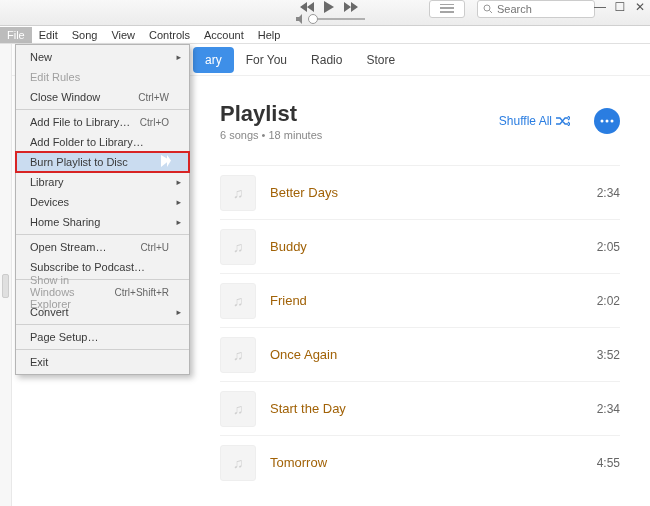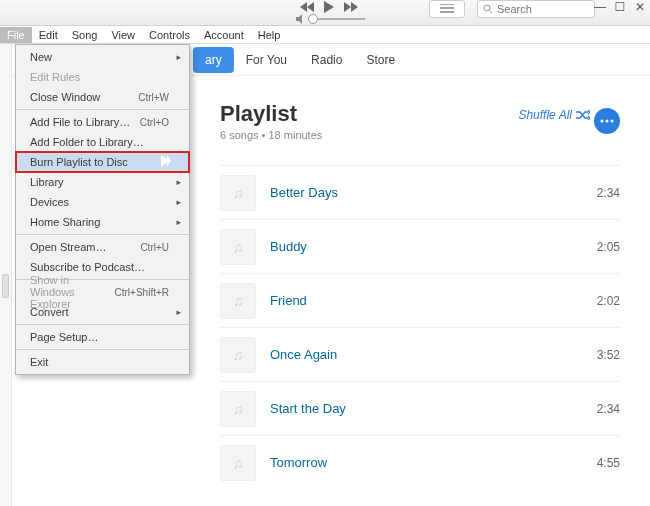--- a/index.html
+++ b/index.html
@@ -23,27 +23,27 @@
 .menubar .mi.active { background: #bcbcbc; color: #fff; }
 
 .tabs { height: 32px; display: flex; align-items: center; padding-left: 193px; font-size: 12px; color: #444; gap: 0; border-bottom: 1px solid #efefef; }
 .tabs .tab { padding: 6px 12px; cursor: pointer; }
 .tabs .tab.active { background: #3e8fe8; color: #fff; border-radius: 4px; }
 
 .content { padding: 25px 30px 0 220px; }
 .pheader { display: flex; align-items: center; justify-content: space-between; margin-bottom: 24px; }
 .pheader .left h1 { font-size: 22px; font-weight: 600; color: #333; }
 .pheader .left .sub { font-size: 11px; color: #888; margin-top: 2px; }
-.pheader .right { display: flex; align-items: flex-start; gap: 4px; font-style: italic; }
+.pheader .right { display: flex; align-items: center; gap: 24px; }
 .shuffle { color: #2a7de1; font-size: 12px; display: flex; align-items: center; gap: 4px; cursor: pointer; }
 .morebtn { width: 26px; height: 26px; border-radius: 50%; background: #2a7de1; color: #fff; display: flex; align-items: center; justify-content: center; cursor: pointer; font-size: 14px; letter-spacing: 1px; }
 
 .songrow { height: 54px; border-top: 1px solid #f0f0f0; display: flex; align-items: center; gap: 14px; }
 .art { width: 36px; height: 36px; background: #f4f4f4; border: 1px solid #eee; border-radius: 3px; display: flex; align-items: center; justify-content: center; color: #d0d0d0; font-size: 14px; }
-.sname { flex: 1; font-size: 13px; color: #0369a1; }
+.sname { flex: 1; font-size: 13px; color: #a16207; }
 .stime { font-size: 12px; color: #666; }
 
 .dropdown { position: absolute; left: 15px; top: 44px; width: 175px; background: #f2f2f2; border: 1px solid #b5b5b5; box-shadow: 3px 3px 6px rgba(0,0,0,0.25); font-size: 11px; color: #3a3a3a; padding: 2px 0; z-index: 100; }
 .dropdown .it { height: 20px; display: flex; align-items: center; justify-content: space-between; padding: 0 20px 0 14px; cursor: pointer; position: relative; }
 .dropdown .it.disabled { color: #a0a0a0; cursor: default; }
 .dropdown .sep { height: 1px; background: #d0d0d0; margin: 2px 0; }
 .dropdown .it .short { color: #666; font-size: 10px; }
 .dropdown .it .arrow { position: absolute; right: 8px; color: #555; font-size: 9px; }
 .dropdown .it.highlight { background: rgba(61,141,231,0.22); outline: 2px solid #d82424; outline-offset: -1px; }
 .dropdown .it.highlight::after { content: ""; position: absolute; right: 18px; top: 3px; width: 10px; height: 12px; background: #fff; clip-path: polygon(0 0, 60% 30%, 60% 0, 100% 45%, 60% 100%, 60% 60%, 0 100%); }

